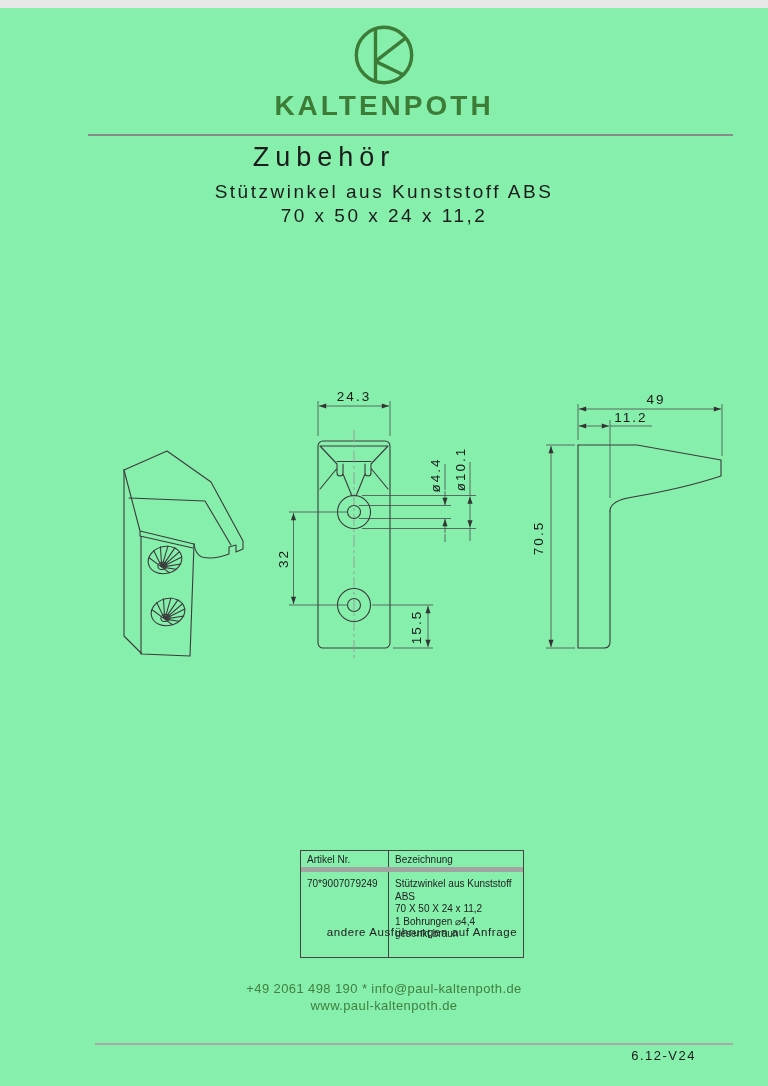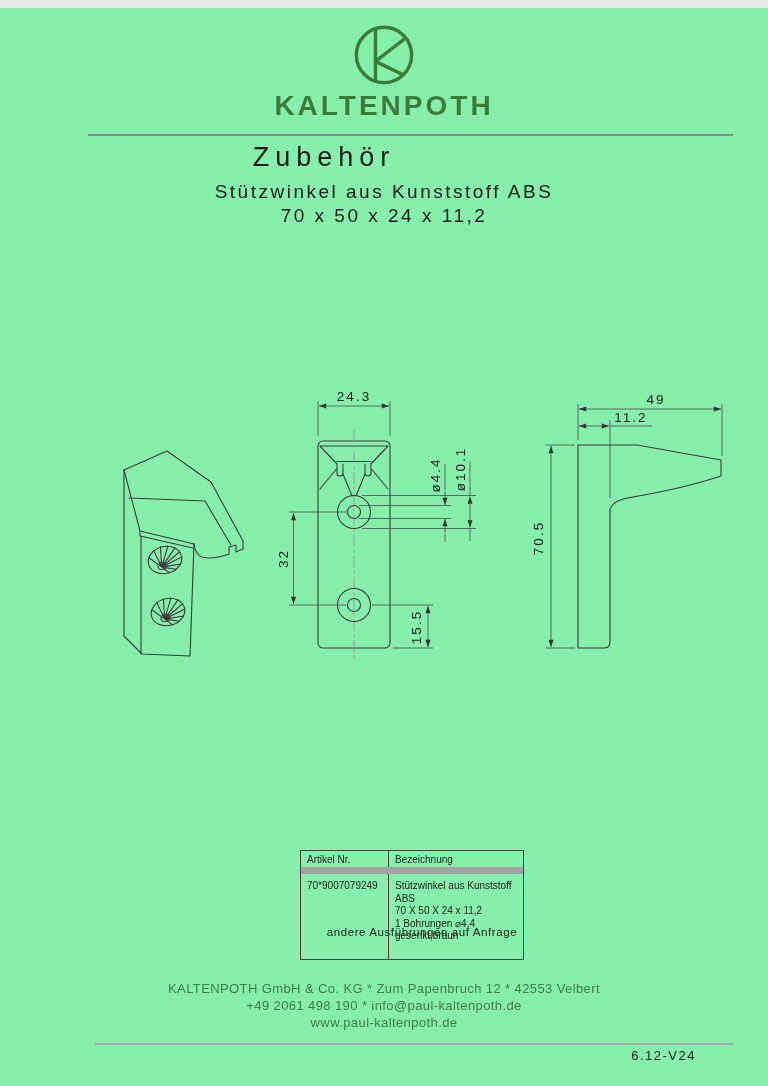--- a/index.html
+++ b/index.html
@@ -23,21 +23,21 @@
   .drawing{position:absolute;top:370px;left:0;}
   .part{fill:none;stroke:#3b3b3b;stroke-width:1.1;stroke-linejoin:round;stroke-linecap:round;}
   .dim{fill:none;stroke:#4a4a4a;stroke-width:0.8;}
   .ctr{fill:none;stroke:#9a9a9a;stroke-width:0.9;stroke-dasharray:12 3 3 3;}
   text.dimtxt{font-family:"Liberation Sans",sans-serif;font-size:13.5px;fill:#1a1a1a;letter-spacing:2px;}
 
   
   .art-table{position:absolute;top:842px;left:300px;width:222px;border:1px solid #444;
              font-size:10px;color:#222;}
   .art-row{display:flex;}
-  .art-row.head{border-bottom:7px solid #a3a3a3;}
+  .art-row.head{border-bottom:5px solid #a3a3a3;}
   .art-cell{padding:3px 5px 2px 6px;}
   .art-cell.c1{width:76px;border-right:1px solid #444;flex:none;}
   .art-cell.c2{flex:1;}
   .art-cell span{display:block;line-height:12.5px;}
   .art-row.head .art-cell{line-height:11px;}
   .art-body .art-cell{padding-top:6px;padding-bottom:16px;}
 
   .note{position:absolute;top:918px;left:262px;width:320px;text-align:center;
         font-size:11.5px;letter-spacing:0.6px;color:#222;}
 
@@ -168,20 +168,19 @@
         <span>Stützwinkel aus Kunststoff ABS</span>
         <span>70 X 50 X 24 x 11,2</span>
         <span>1 Bohrungen ⌀4,4 gesenkt,braun</span>
       </div>
     </div>
   </div>
 
   <div class="note">andere Ausführungen auf Anfrage</div>
 
   <div class="footer">
-    <div>KALTENPOTH GmbH &amp; Co. KG * Zum Papenbruch 12 * 42553 Velbert</div>
     <div>+49 2061 498 190 * info@paul-kaltenpoth.de</div>
     <div>www.paul-kaltenpoth.de</div>
   </div>
   <div class="bottom-rule"></div>
   <div class="version">6.12-V24</div>
 
 </div>
 
 </body></html>

